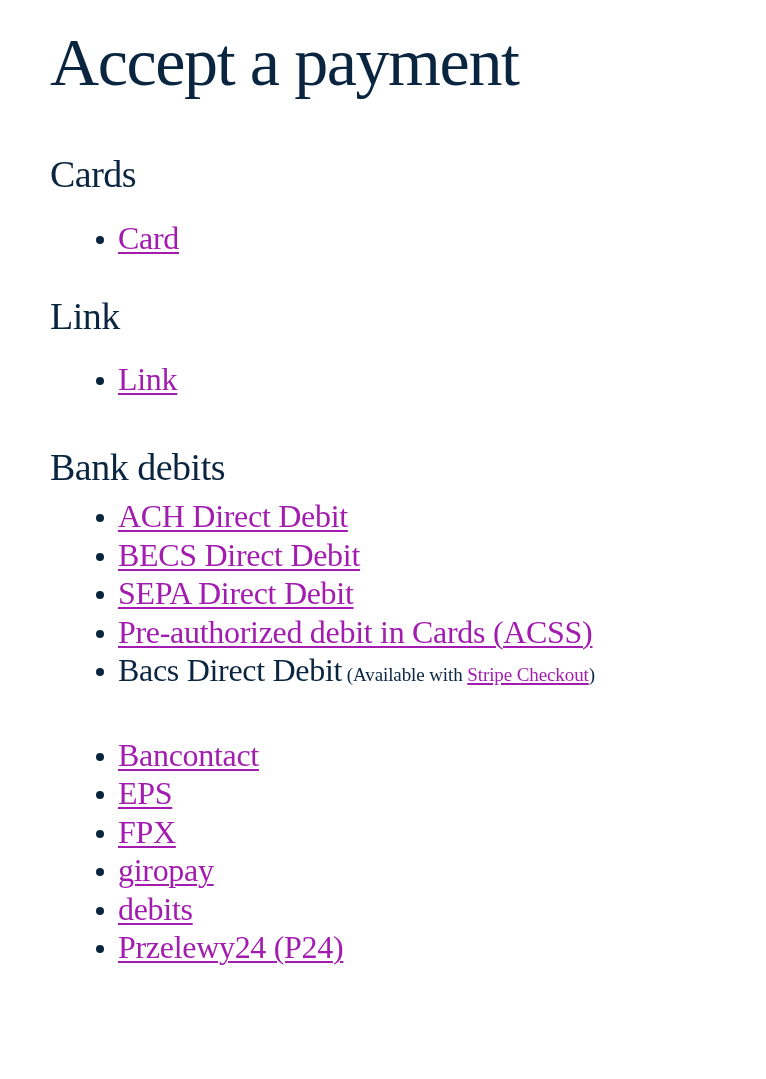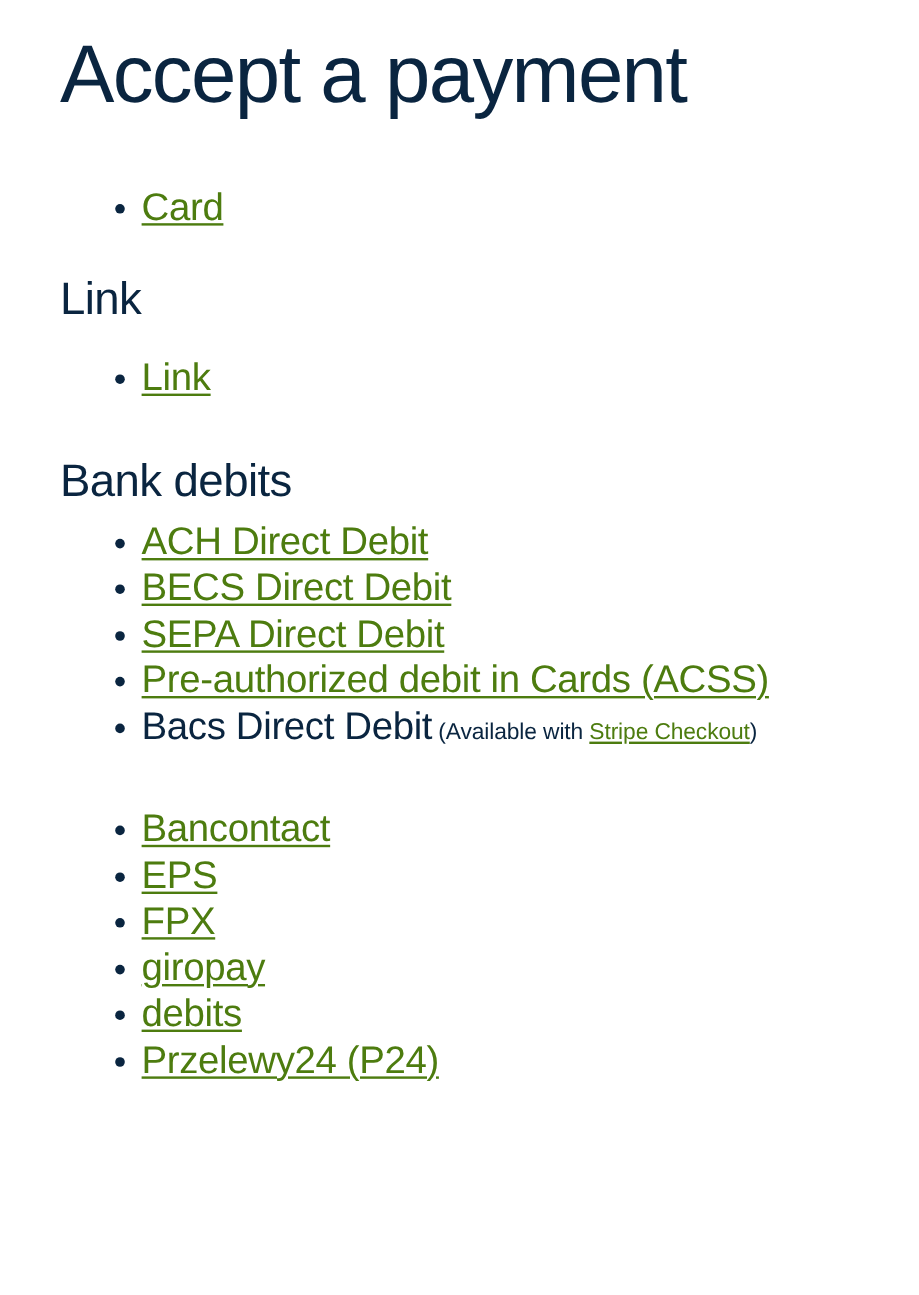--- a/index.html
+++ b/index.html
@@ -12,20 +12,21 @@
     height: 1079px;
     overflow: hidden;
     font-family: "Liberation Sans", "DejaVu Sans", sans-serif;
     -webkit-font-smoothing: antialiased;
   }
 
   .page {
     box-sizing: border-box;
     padding: 0 20px 0 50px;
     width: 630px;
+    font-family: Liberation Serif, serif;
   }
 
   .page-title {
     color: #0a2540;
     font-size: 68px;
     font-weight: 400;
     line-height: 1.05;
     letter-spacing: -1.4px;
     margin: 0;
     padding-top: 27px;
@@ -72,21 +73,21 @@
     position: absolute;
     left: 46px;
     top: 17px;
     width: 8px;
     height: 8px;
     border-radius: 50%;
     background: #0a2540;
   }
 
   a.pm-link {
-    color: #4d7c0f;
+    color: #a21caf;
     text-decoration: underline;
     text-decoration-thickness: 2px;
     text-underline-offset: 3px;
     cursor: pointer;
   }
 
   .note {
     font-size: 19px;
     color: #0a2540;
     letter-spacing: -0.1px;
@@ -98,20 +99,21 @@
   }
 </style>
 </head>
 <body>
 
 <div class="page">
 
   <h1 class="page-title">Accept a payment</h1>
 
   <section class="sec-cards">
+    <h2 class="section-heading">Cards</h2>
     <ul class="pm-list">
       <li>
         <a class="pm-link" href="#">Card</a>
       </li>
     </ul>
   </section>
 
   <section class="sec-link">
     <h2 class="section-heading">Link</h2>
     <ul class="pm-list">

